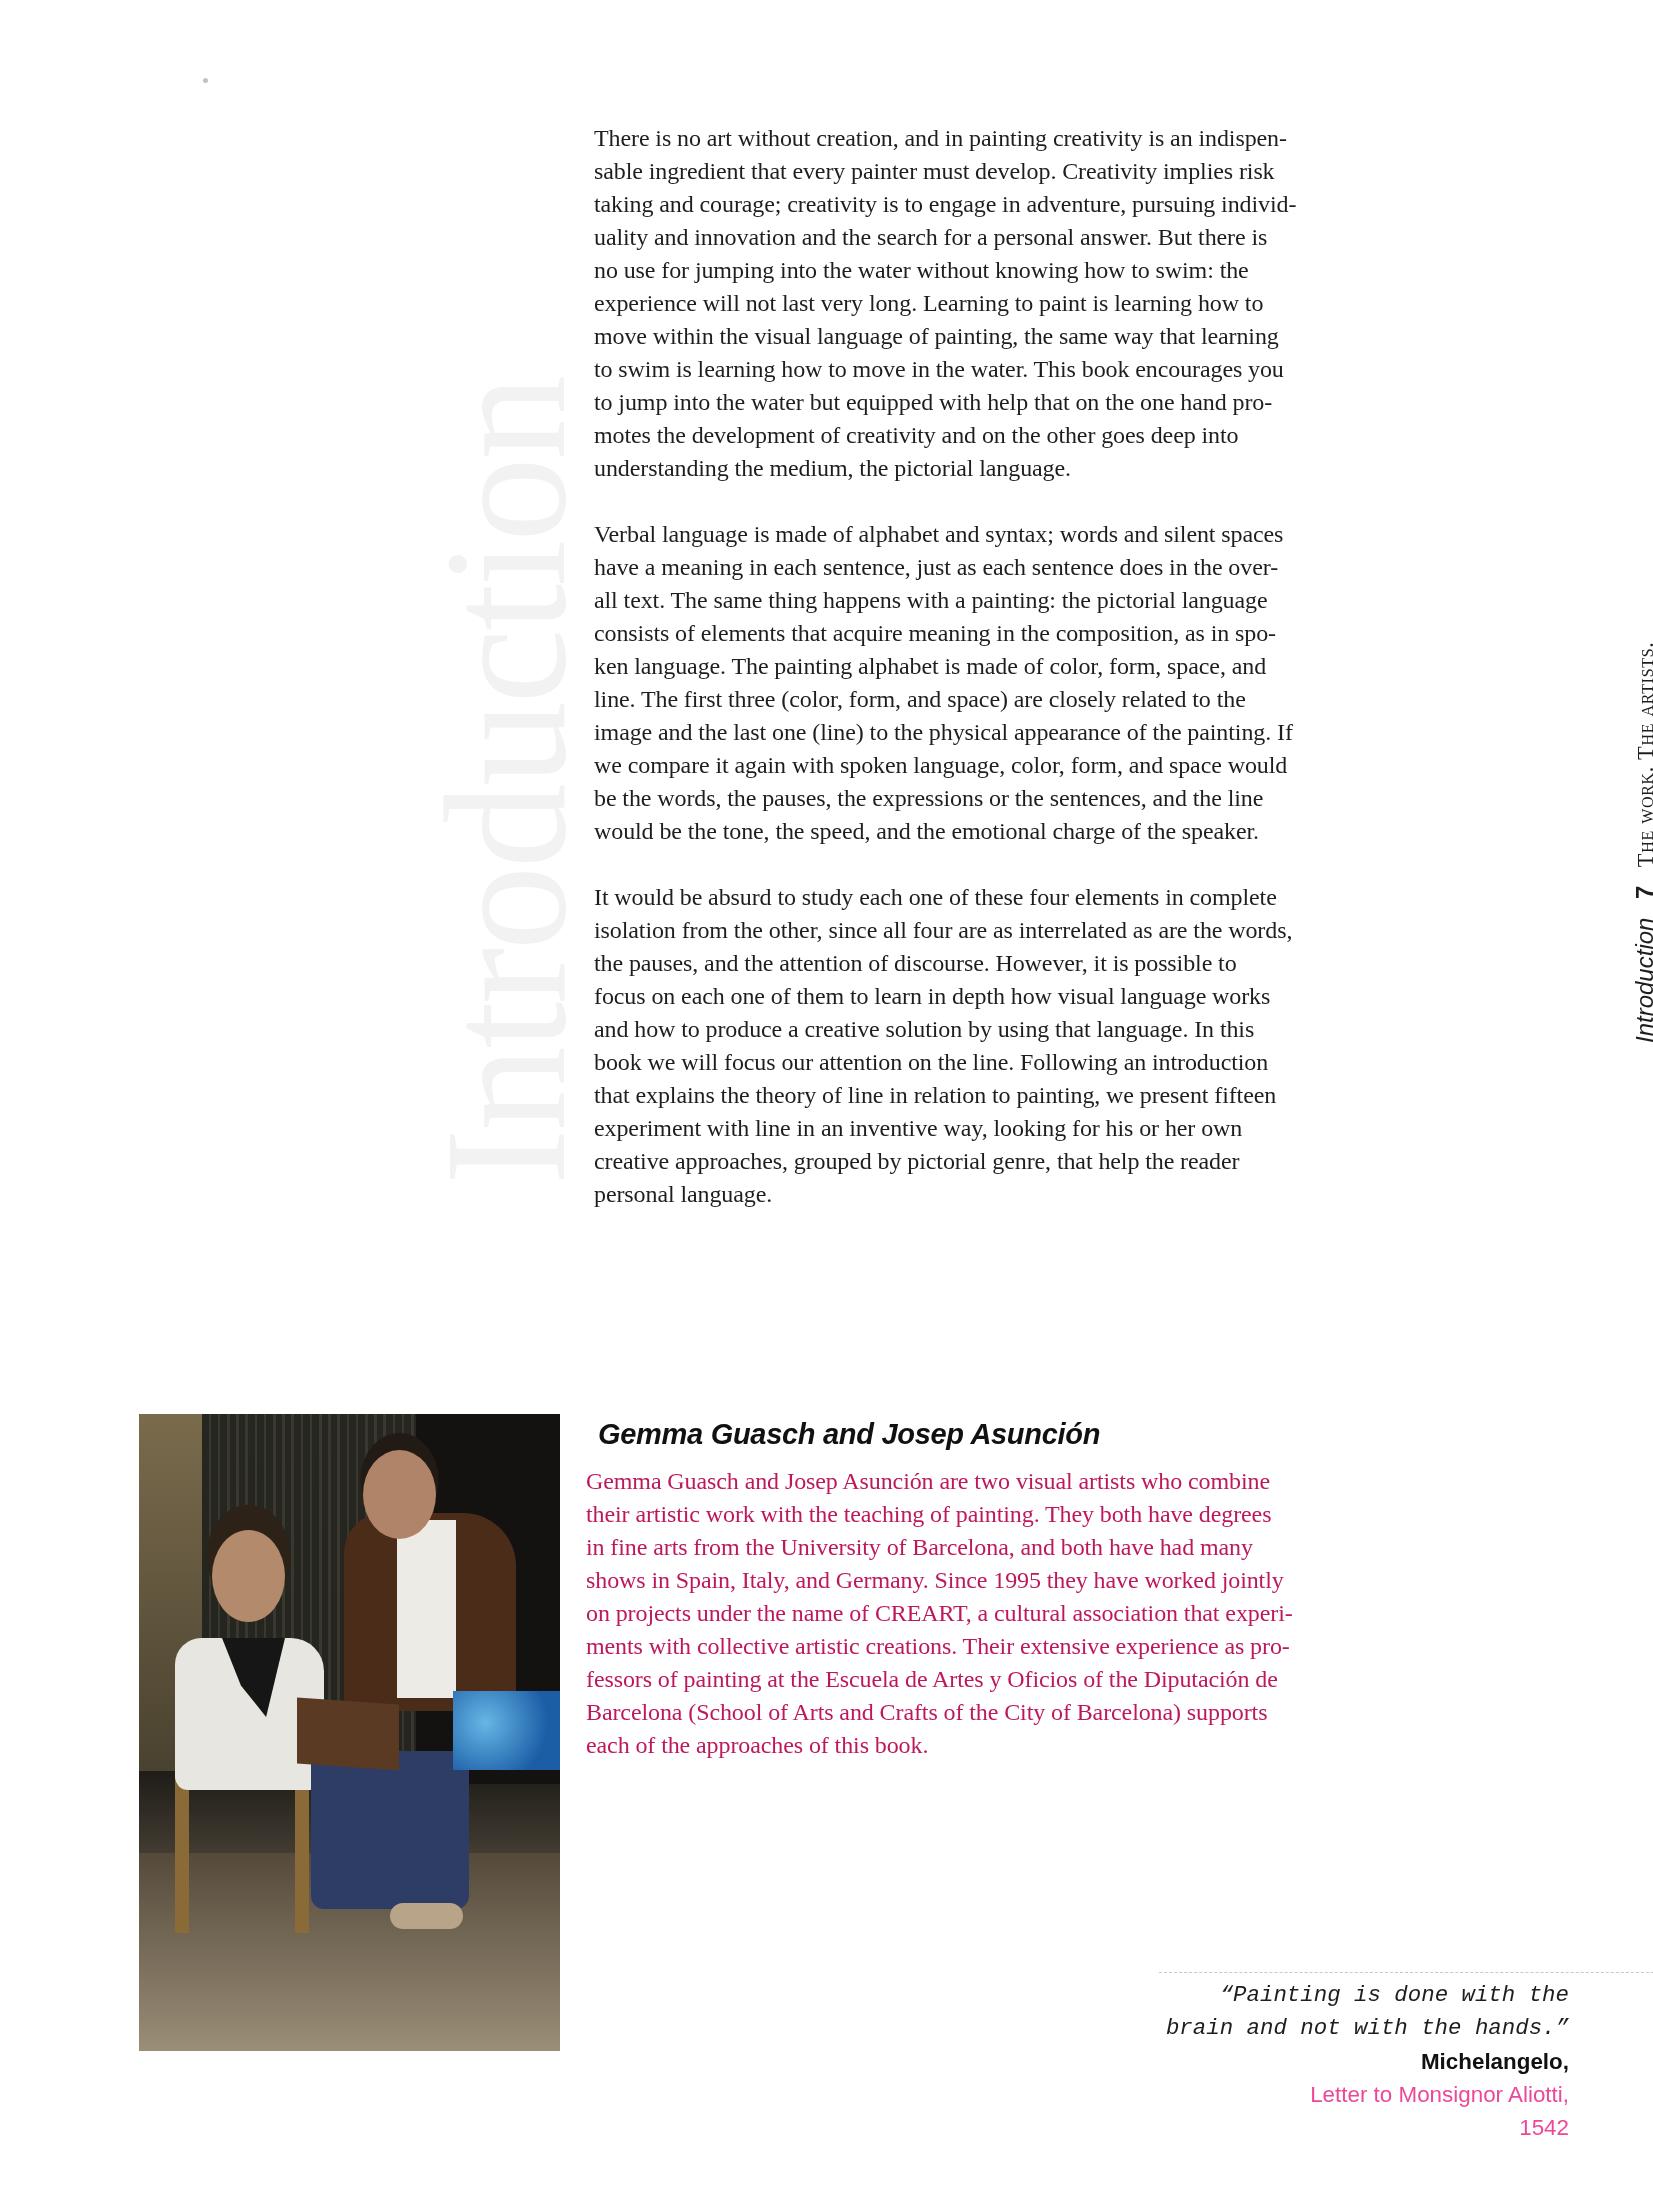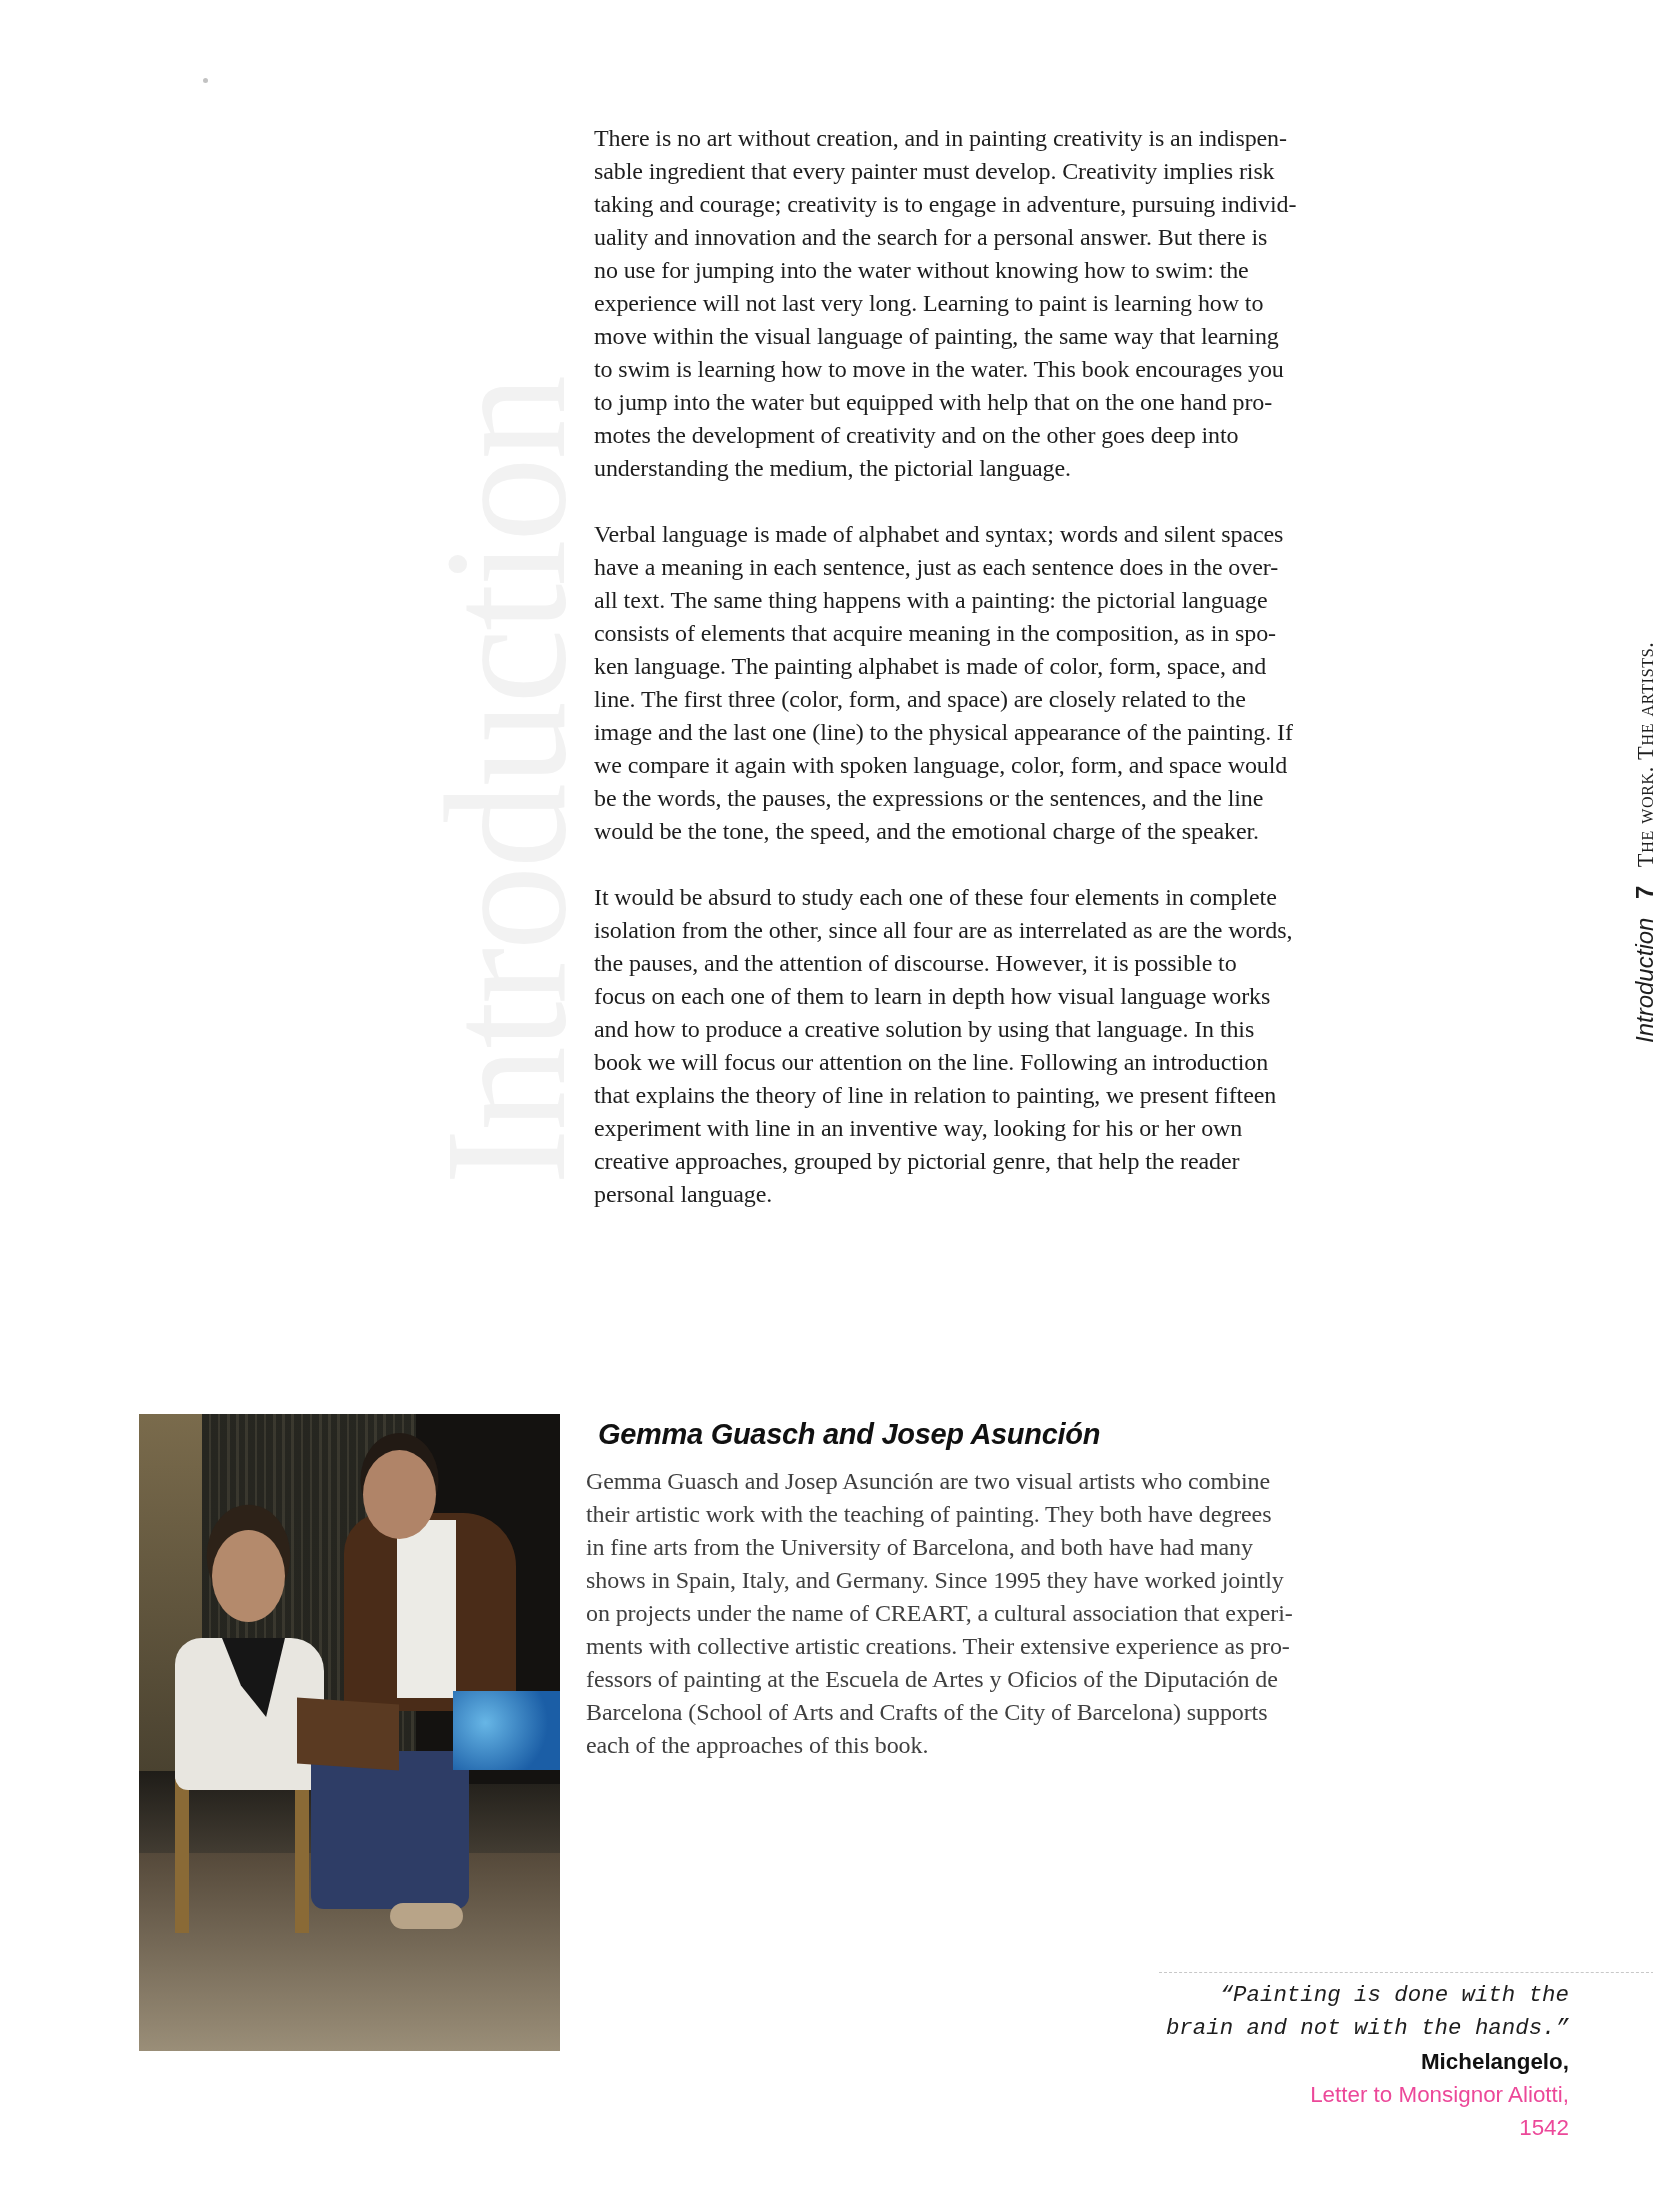--- a/index.html
+++ b/index.html
@@ -77,21 +77,21 @@
   .bio h2 {
     margin: 12px;
     font-family: "Liberation Sans", sans-serif;
     font-weight: bold; font-style: italic;
     font-size: 29px; line-height: 37px;
     color: #111;
     letter-spacing: -0.3px;
   }
   .bio .text {
     font-family: "Liberation Serif", serif;
-    font-size: 24px; line-height: 33px; color: #404040; letter-spacing: -0.1px;
+    font-size: 24px; line-height: 33px; color: #be185d; letter-spacing: -0.1px;
   }
 
   
   .rule { position: absolute; left: 1159px; top: 1972px; width: 495px; height: 0; border-top: 1.3px dashed #c8c8c8; }
   .quote { position: absolute; right: 85px; top: 1979px; text-align: right; }
   .quote .q { font-family: Liberation Mono, monospace; font-style: italic; font-size: 22.4px; line-height: 33px; color: #1e1e1e; display: block; }
   .quote .author { font-family: "Liberation Sans", sans-serif; font-weight: bold; font-size: 22.4px; line-height: 33px; color: #111; display: block; }
   .quote .src { font-family: "Liberation Sans", sans-serif; font-size: 22.4px; line-height: 33px; color: #ec4899; display: block; }
 </style>
 </head>

